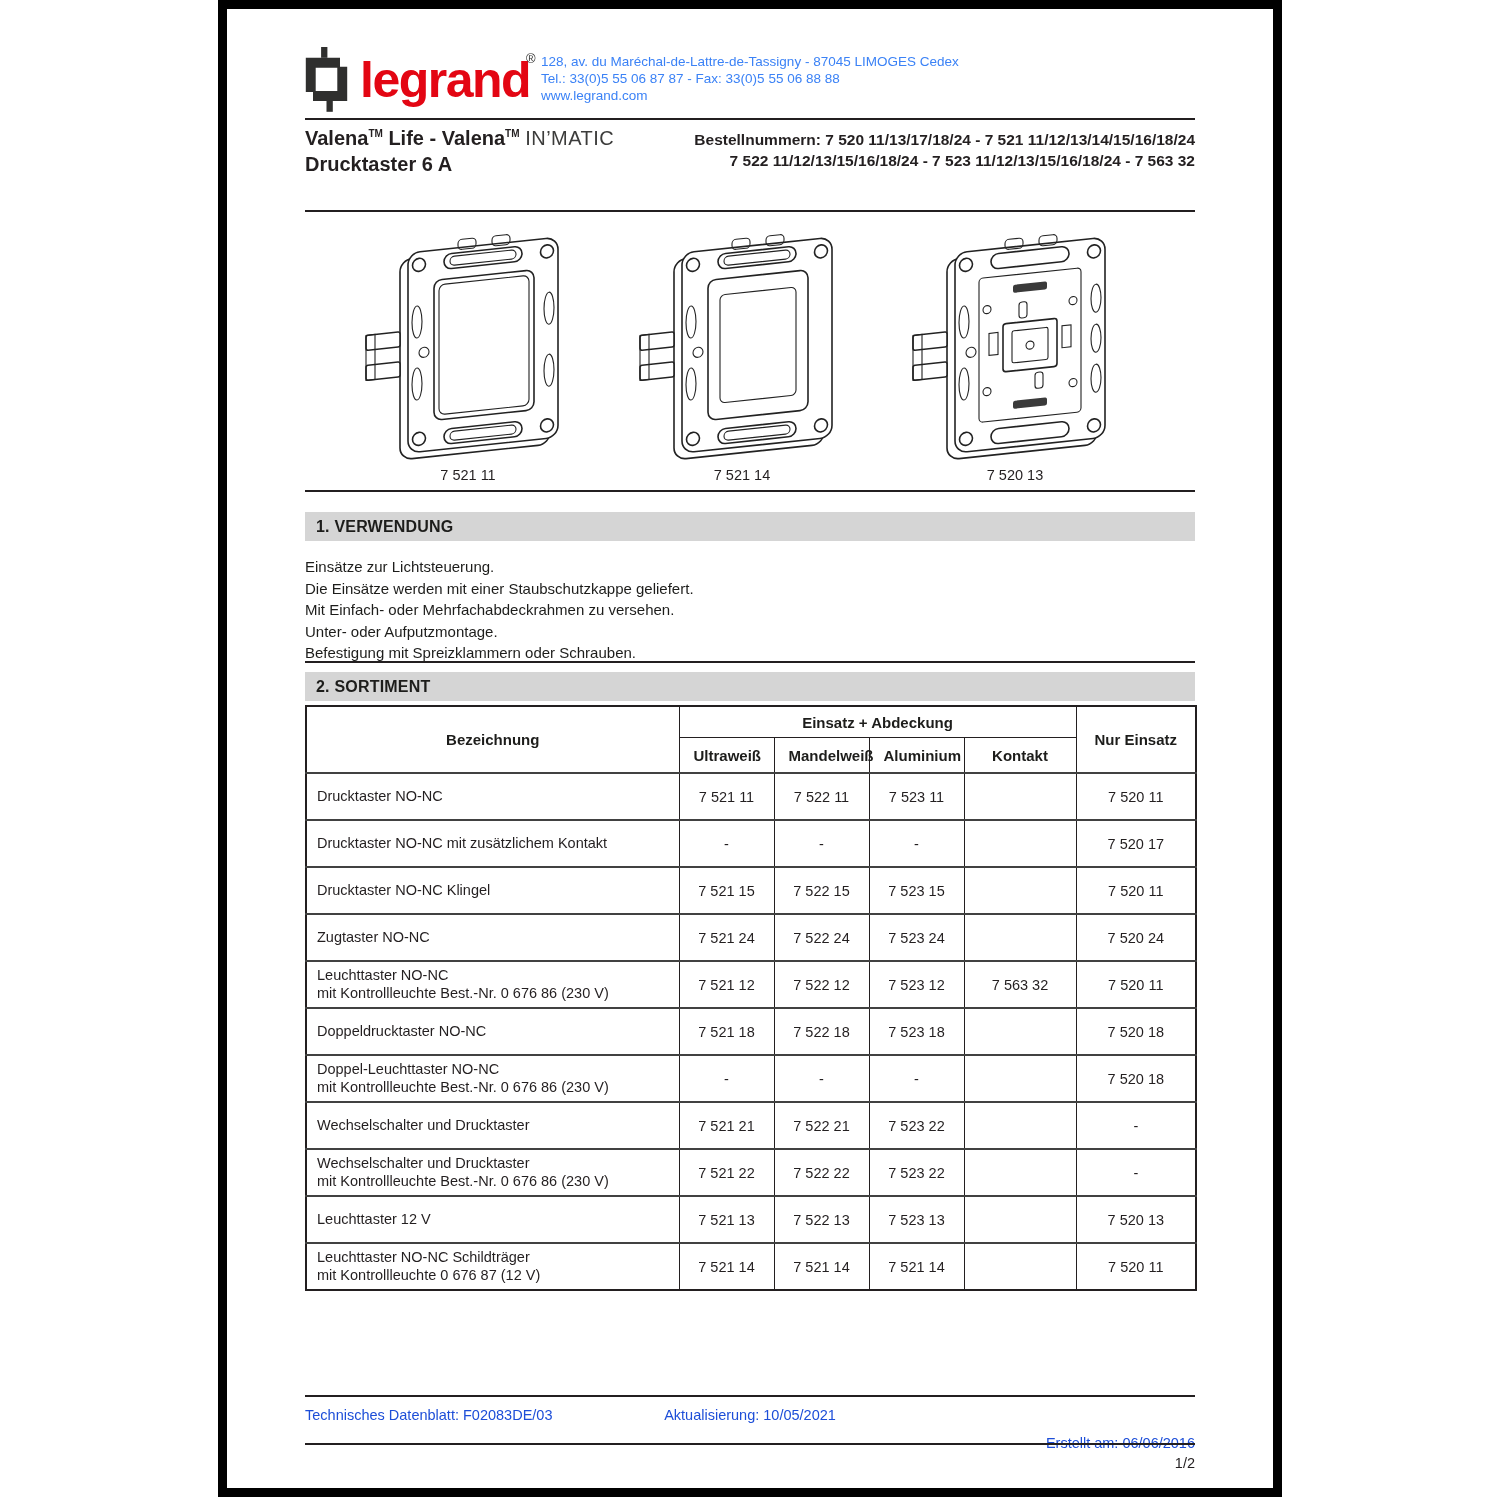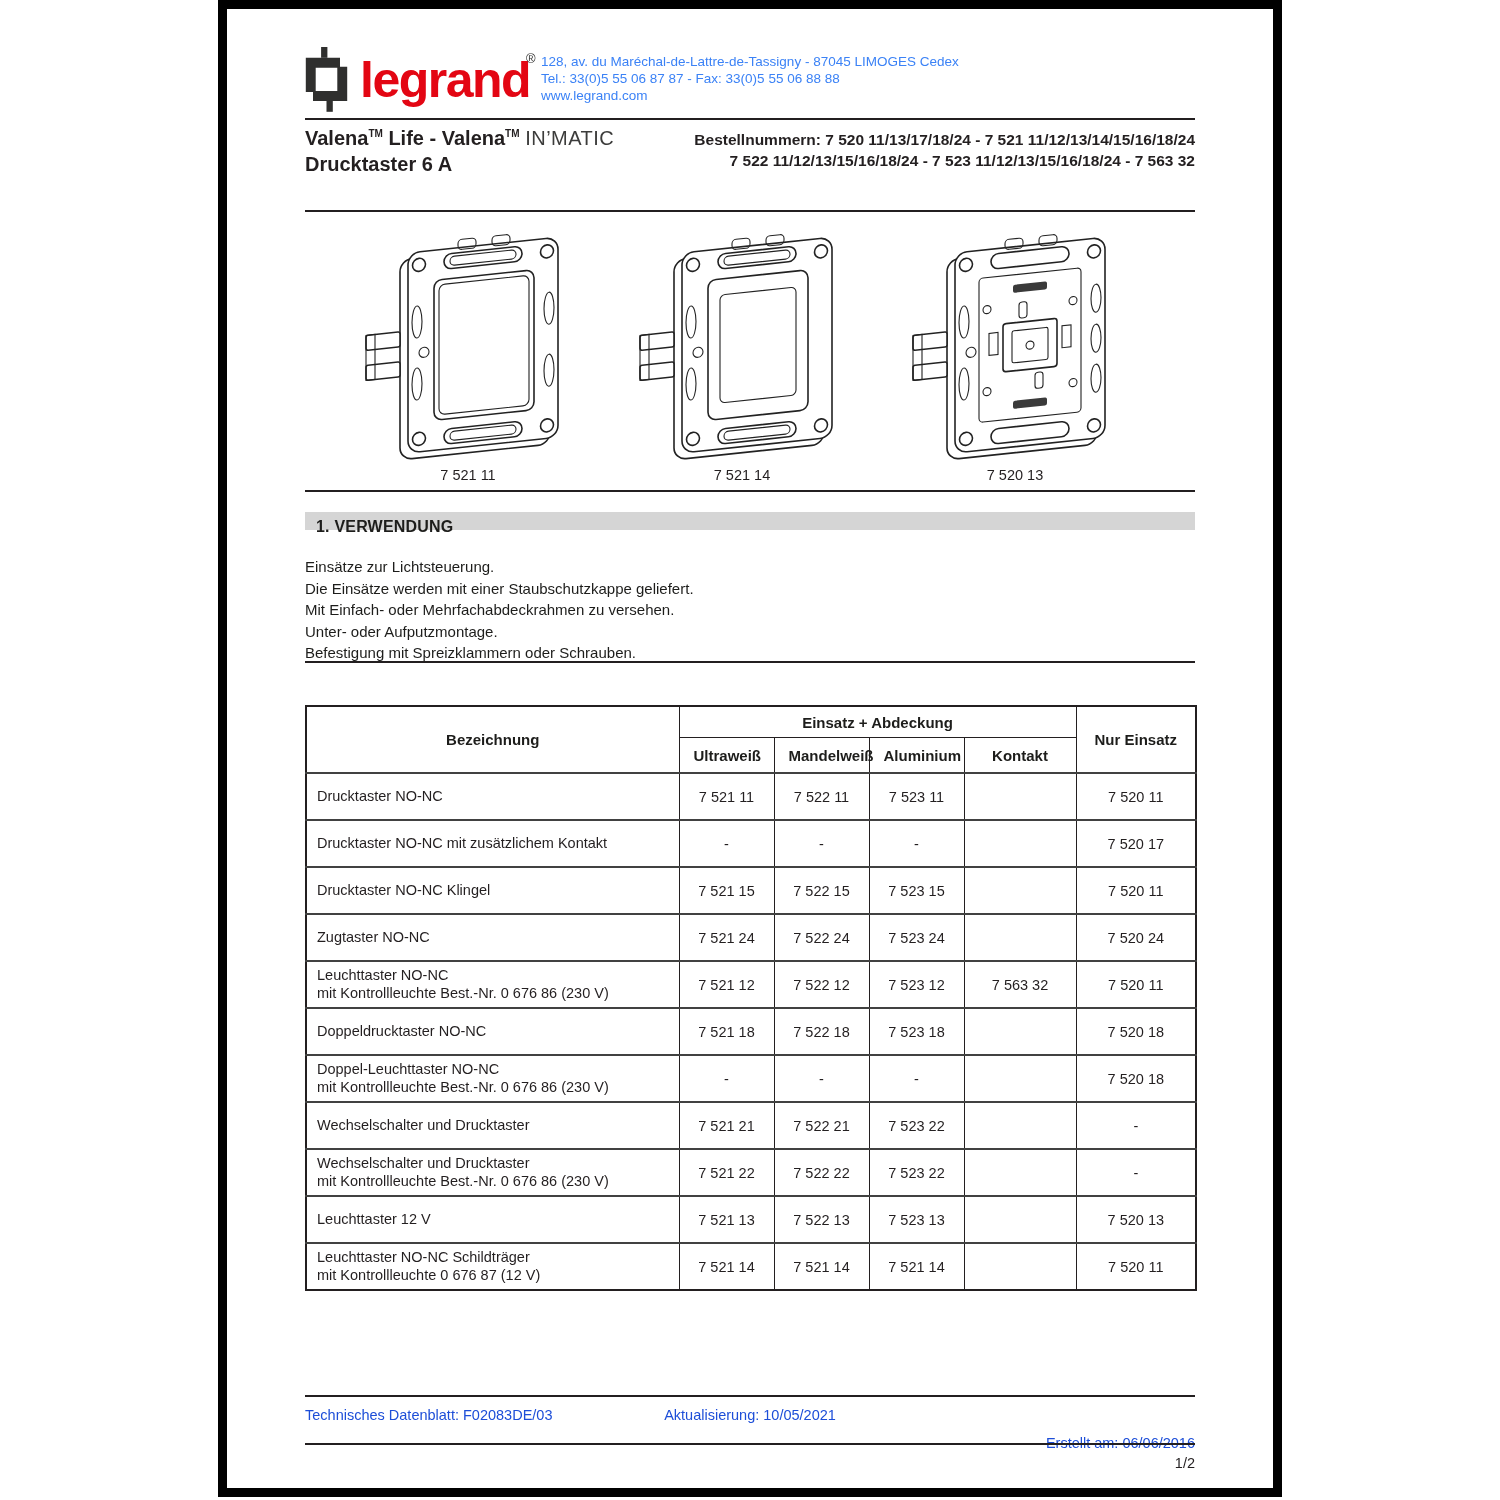--- a/index.html
+++ b/index.html
@@ -20,21 +20,21 @@
   .figures{position:absolute;left:78px;top:214px;width:890px;height:266px;}
   .figure{position:absolute;width:250px;text-align:center;}
   .figure svg{display:block;margin:0 auto;}
   .fig-label{font-size:14.5px;margin-top:2px;color:#231f20;}
   .f1{left:38px;top:0;} .f2{left:312px;top:0;} .f3{left:585px;top:0;}
   .draw{stroke:#222;fill:#fff;stroke-width:1.6;}
   .draw-thin{stroke:#222;fill:none;stroke-width:1.1;}
   .draw-dark{fill:#3a3a3a;stroke:none;}
 
   
-  .bar{position:absolute;left:78px;width:890px;height:18px;background:#d5d5d5;font-size:16px;font-weight:bold;line-height:29px;padding-left:11px;box-sizing:border-box;letter-spacing:0.2px;color:#1d1d1b;}
+  .bar{position:absolute;left:78px;width:890px;height:29px;background:#d5d5d5;font-size:16px;font-weight:bold;line-height:29px;padding-left:11px;box-sizing:border-box;letter-spacing:0.2px;color:#1d1d1b;}
   .bar1{top:503px;} .bar2{top:663px;}
   .rule-a{top:109px;} .rule-b{top:201px;} .rule-c{top:481px;height:2px;} .rule-d{top:652px;}
 
   .para{position:absolute;left:78px;top:547px;font-size:15px;line-height:21.6px;color:#1d1d1b;}
 
   
   .table-wrap{position:absolute;left:78px;top:696px;width:890px;}
   table{width:890px;border-collapse:collapse;table-layout:fixed;border:2px solid #231f20;}
   th{border:1.5px solid #231f20;font-size:15px;font-weight:bold;padding:3px 14px;color:#1d1d1b;}
   thead tr.r1 th{height:24px;}
@@ -196,20 +196,21 @@
   <div class="para">
       <div>Einsätze zur Lichtsteuerung.</div>
       <div>Die Einsätze werden mit einer Staubschutzkappe geliefert.</div>
       <div>Mit Einfach- oder Mehrfachabdeckrahmen zu versehen.</div>
       <div>Unter- oder Aufputzmontage.</div>
       <div>Befestigung mit Spreizklammern oder Schrauben.</div>
     </div>
 
   <div class="rule rule-d"></div>
 
+  <div class="bar bar2">2. SORTIMENT</div>
 
   <div class="table-wrap">
     <table>
       <colgroup>
         <col style="width:373px">
           <col style="width:95px">
           <col style="width:95px">
           <col style="width:95px">
           <col style="width:112px">
           <col style="width:120px">

